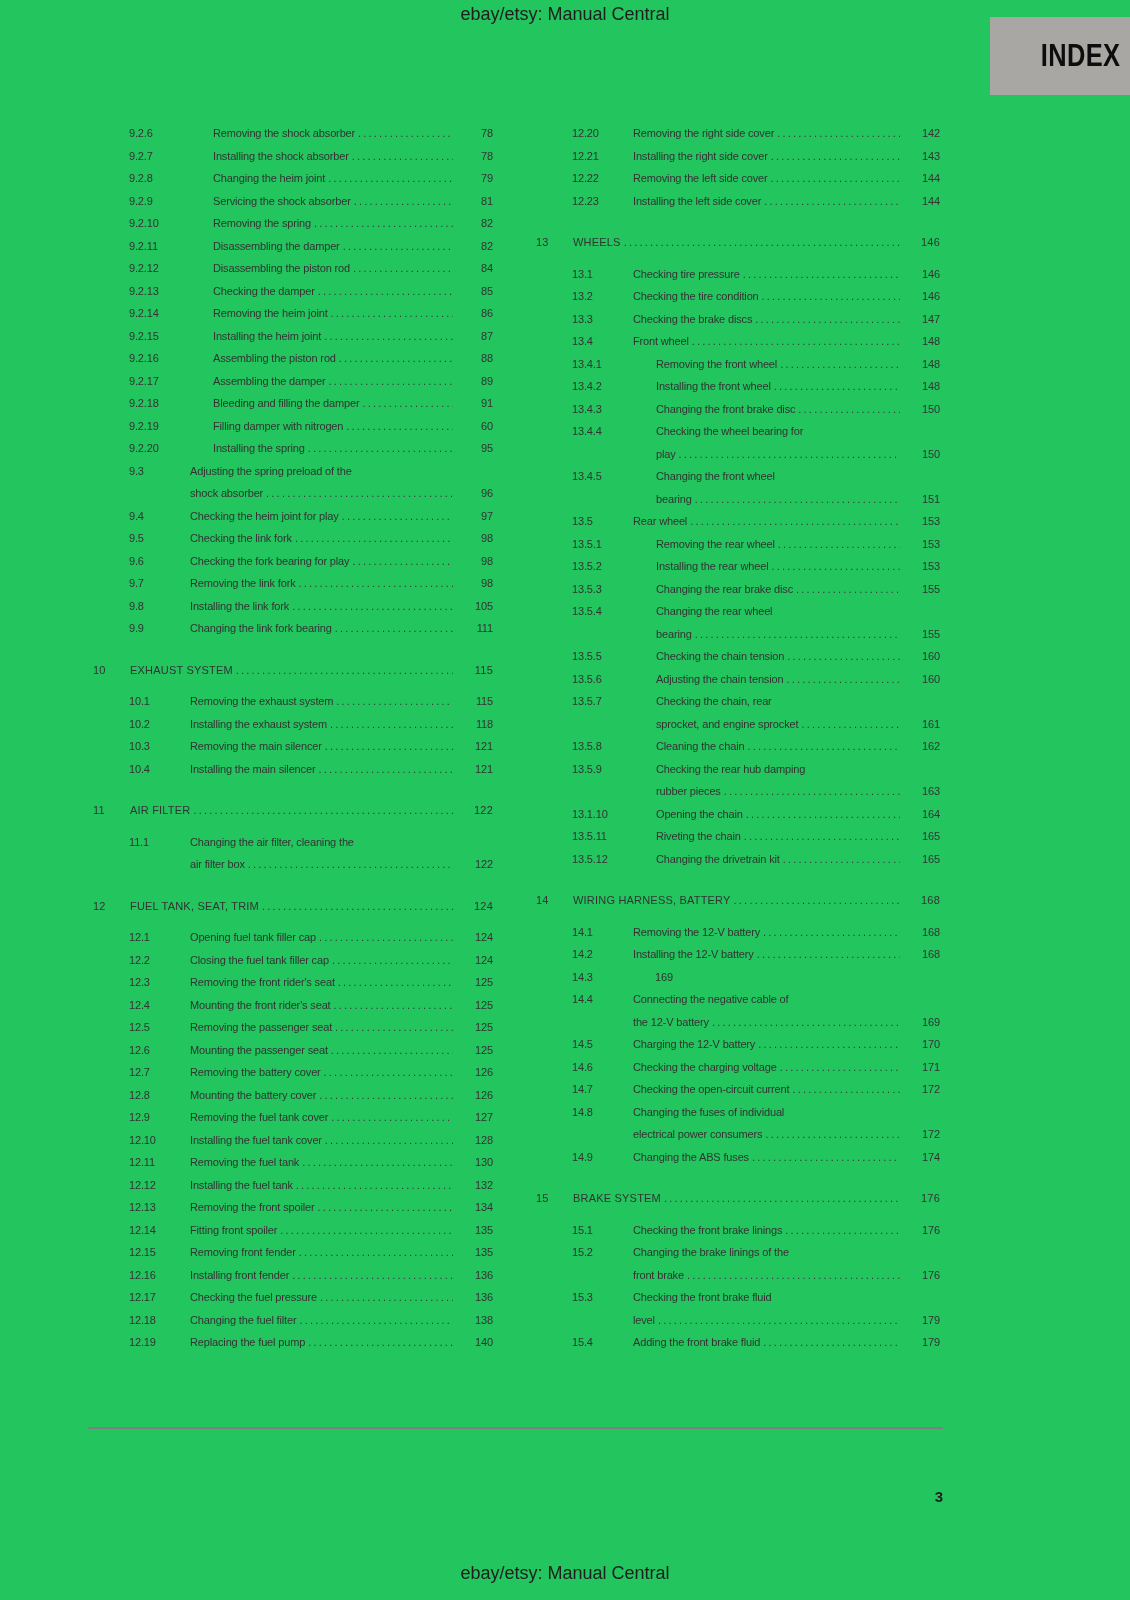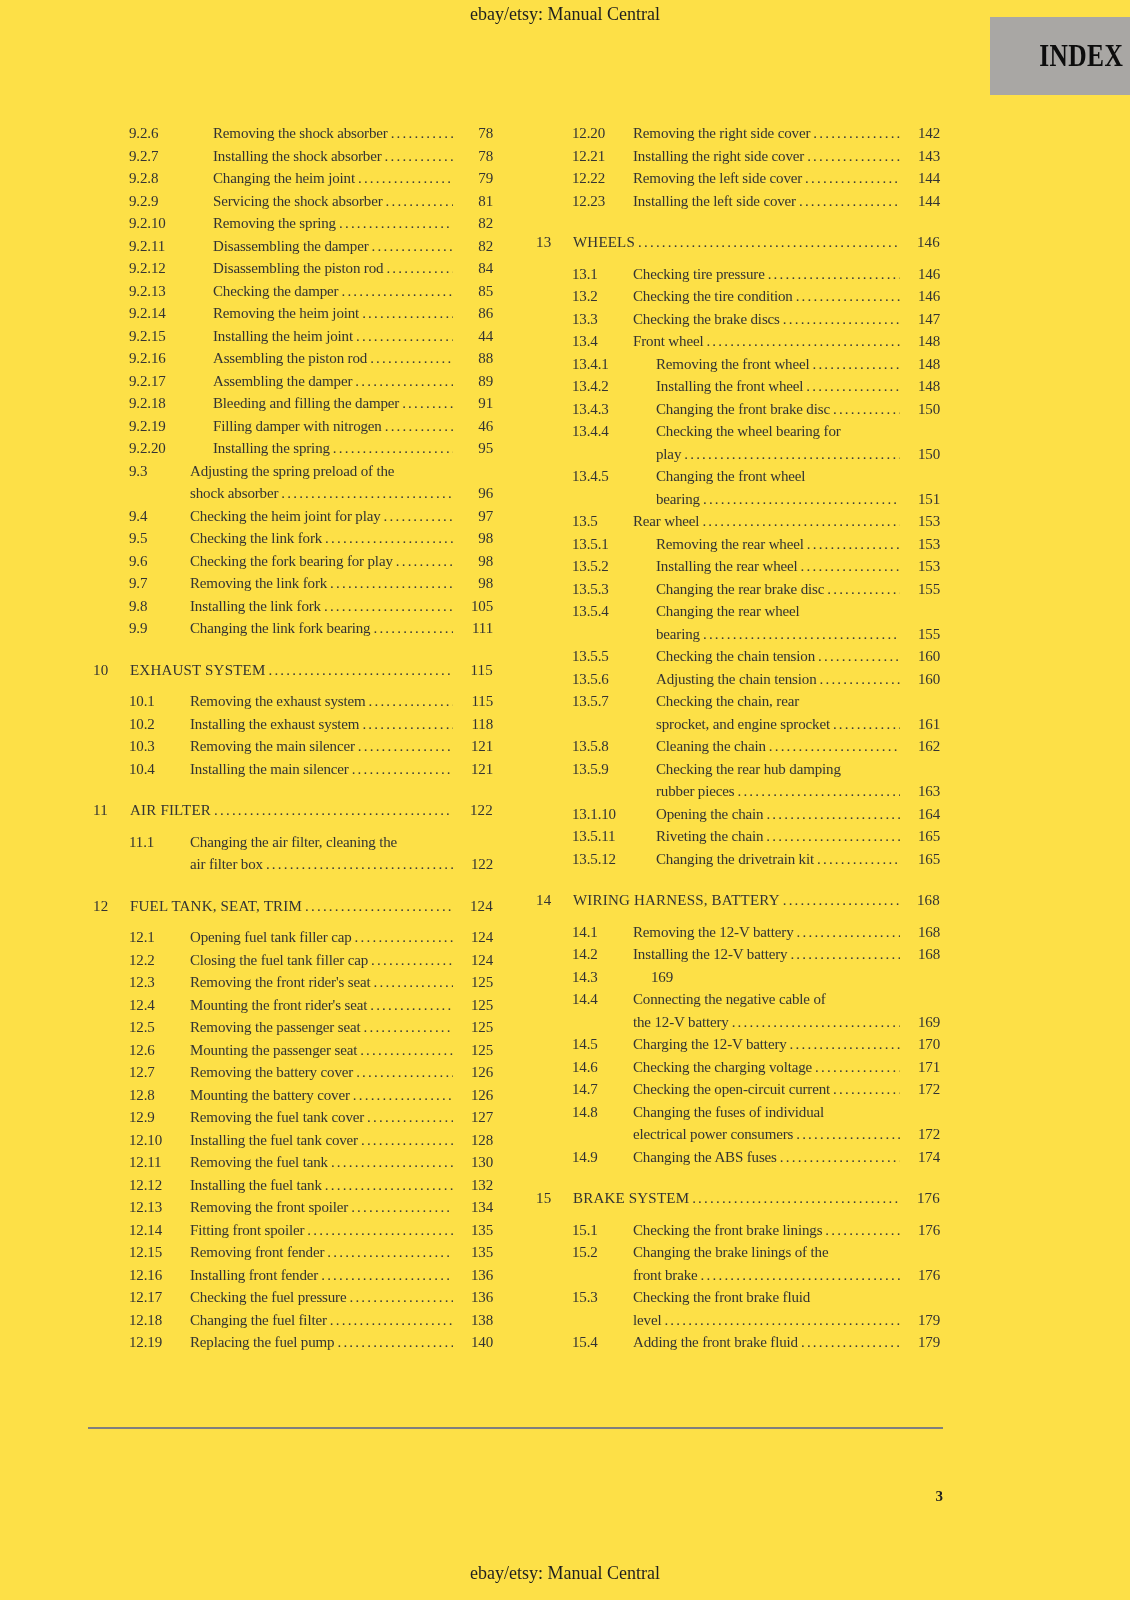--- a/index.html
+++ b/index.html
@@ -1,21 +1,21 @@
 <!DOCTYPE html>
 <html><head>
 <meta charset="utf-8">
 <style>
   html, body { margin: 0; padding: 0; background: #e8e8e8; }
   .page {
     position: relative;
     width: 1130px;
     height: 1600px;
-    background: #fde047;
-    font-family: Liberation Serif, serif;
+    background: #22c55e;
+    font-family: Liberation Sans, sans-serif;
     color: #333333;
     overflow: hidden;
   }
   .header-title {
     position: absolute;
     top: 4px; left: 0; width: 100%;
     text-align: center;
     font-size: 18px;
     color: #1f1f1f;
   }
@@ -31,21 +31,21 @@
   .index-tab-text {
     font-weight: bold;
     font-size: 31px;
     color: #0d0d0d;
     letter-spacing: 0.5px;
     transform: translateX(14px) scaleX(0.82);
   }
   .toc-col {
     position: absolute;
     top: 122px;
-    font-size: 15px;
+    font-size: 11px;
     line-height: 22.5px;
     letter-spacing: -0.15px;
   }
   .col-left  { left: 93px;  width: 400px; }
   .col-right { left: 536px; width: 404px; }
 
   .row { display: flex; align-items: stretch; }
   .row .num { flex: 0 0 auto; }
   .row.chapter { margin: 19px 0 9px 0; letter-spacing: 0.2px; }
   .row.chapter .num { width: 37px; }
@@ -145,41 +145,41 @@
         <span class="pg">85</span>
       </div>
       <div class="row subsub">
         <span class="num">9.2.14</span>
         <span class="mid"><span class="label">Removing the heim joint</span><span class="dots"></span></span>
         <span class="pg">86</span>
       </div>
       <div class="row subsub">
         <span class="num">9.2.15</span>
         <span class="mid"><span class="label">Installing the heim joint</span><span class="dots"></span></span>
-        <span class="pg">44</span>
+        <span class="pg">87</span>
       </div>
       <div class="row subsub">
         <span class="num">9.2.16</span>
         <span class="mid"><span class="label">Assembling the piston rod</span><span class="dots"></span></span>
         <span class="pg">88</span>
       </div>
       <div class="row subsub">
         <span class="num">9.2.17</span>
         <span class="mid"><span class="label">Assembling the damper</span><span class="dots"></span></span>
         <span class="pg">89</span>
       </div>
       <div class="row subsub">
         <span class="num">9.2.18</span>
         <span class="mid"><span class="label">Bleeding and filling the damper</span><span class="dots"></span></span>
         <span class="pg">91</span>
       </div>
       <div class="row subsub">
         <span class="num">9.2.19</span>
         <span class="mid"><span class="label">Filling damper with nitrogen</span><span class="dots"></span></span>
-        <span class="pg">46</span>
+        <span class="pg">60</span>
       </div>
       <div class="row subsub">
         <span class="num">9.2.20</span>
         <span class="mid"><span class="label">Installing the spring</span><span class="dots"></span></span>
         <span class="pg">95</span>
       </div>
       <div class="row sub">
         <span class="num">9.3</span>
         <span class="mid"><span class="label">Adjusting the spring preload of the
 shock absorber</span><span class="dots"></span></span>

